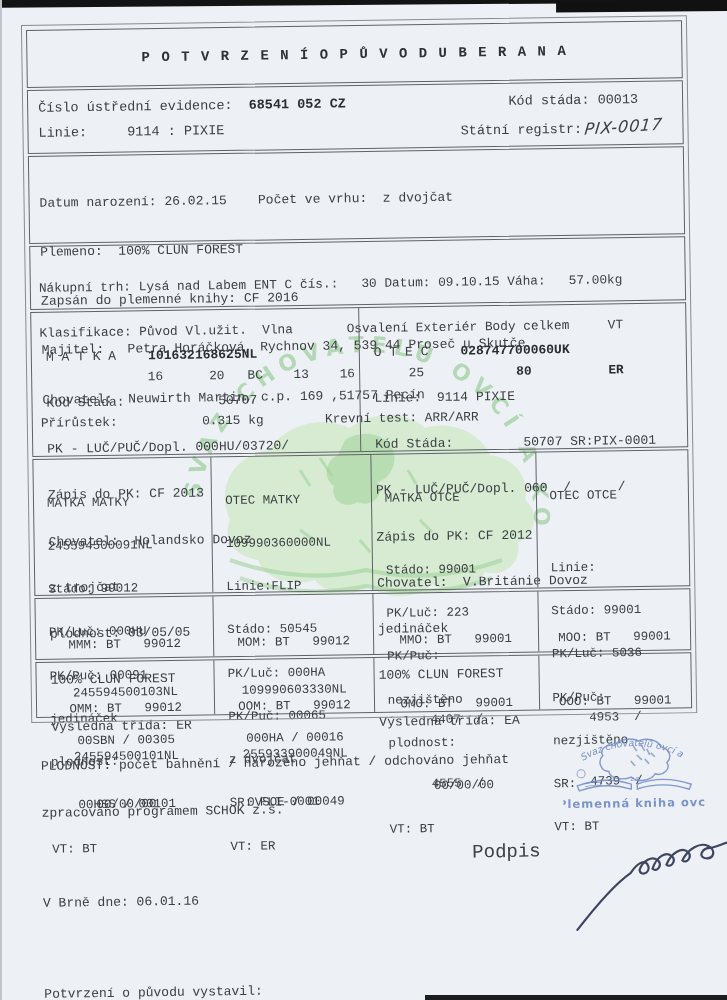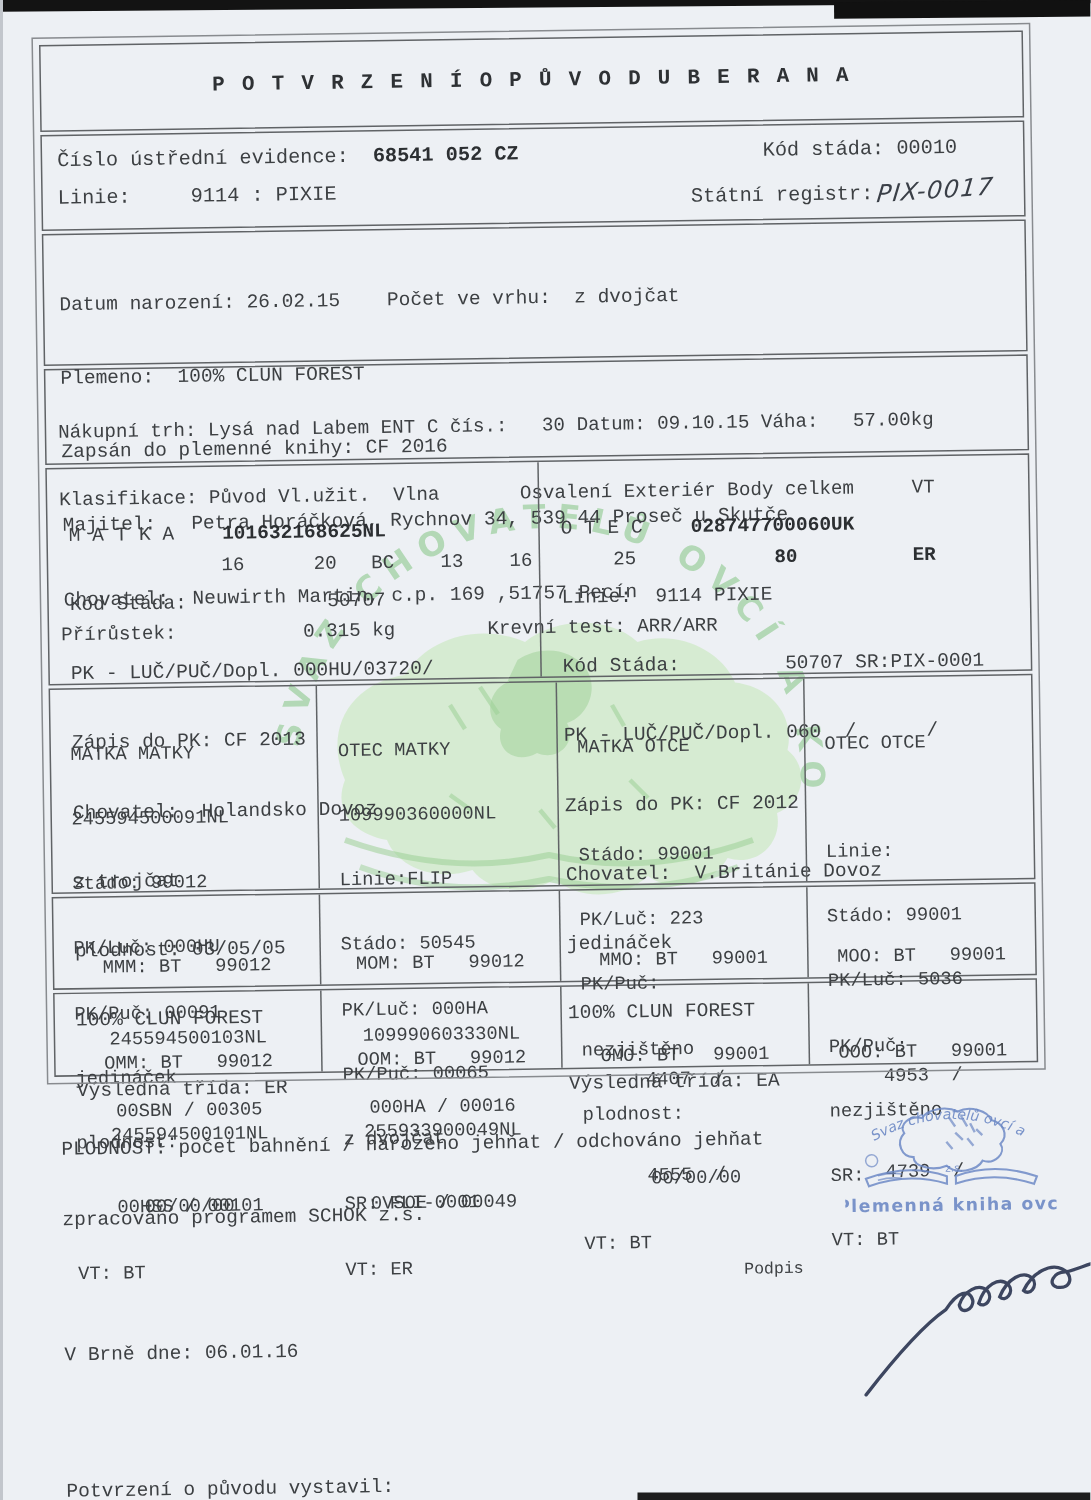--- a/index.html
+++ b/index.html
@@ -52,21 +52,21 @@
 
   .ggp-row{display:flex;padding:0;font-size:12.5px;}
   .ggp-row.r1{height:62px;} .ggp-row.r2{height:56px;}
   .ggp-cell{box-sizing:border-box;padding-top:7px;text-align:center;line-height:16px;white-space:pre;}
   .ggp-cell.bl{border-left:1px solid #606366;}
 
   .footer{margin-top:10px;font-size:13px;line-height:15.5px;padding-left:4px;white-space:pre;}
   .gap{height:13px;}
 
   .stamp{position:absolute;left:526px;top:708px;width:142px;height:84px;}
-  .podpis{position:absolute;left:458px;top:818px;font-size:11px;}
+  .podpis{position:absolute;left:434px;top:818px;font-size:19px;}
   .signature{position:absolute;left:528px;top:800px;width:200px;height:120px;}
 </style>
 </head>
 <body>
 
 <div class="edge-top"></div>
 <div class="edge-top-right"></div>
 <div class="edge-bottom"></div>
 <div class="edge-left"></div>
 
@@ -88,21 +88,21 @@
   <div class="frame">
 
     <section class="box title-box">
       <div>P O T V R Z E N Í   O   P Ů V O D U   B E R A N A</div>
     </section>
 
     <section class="box id-box">
       <div class="id-row">
         <span class="lbl">Číslo ústřední evidence:</span>
         <span class="bold ml16">68541 052 CZ</span>
-        <span class="push"><span>Kód stáda:</span> <span>00010</span></span>
+        <span class="push"><span>Kód stáda:</span> <span>00013</span></span>
       </div>
       <div class="id-row">
         <span class="lbl">Linie:</span>
         <span class="ml40">9114 : PIXIE</span>
         <span class="push2"><span>Státní registr:</span><span class="handwriting">PIX-0017</span></span>
       </div>
     </section>
 
     <section class="box animal-box">
       <div>Datum narození: 26.02.15    Počet ve vrhu:  z dvojčat</div>

